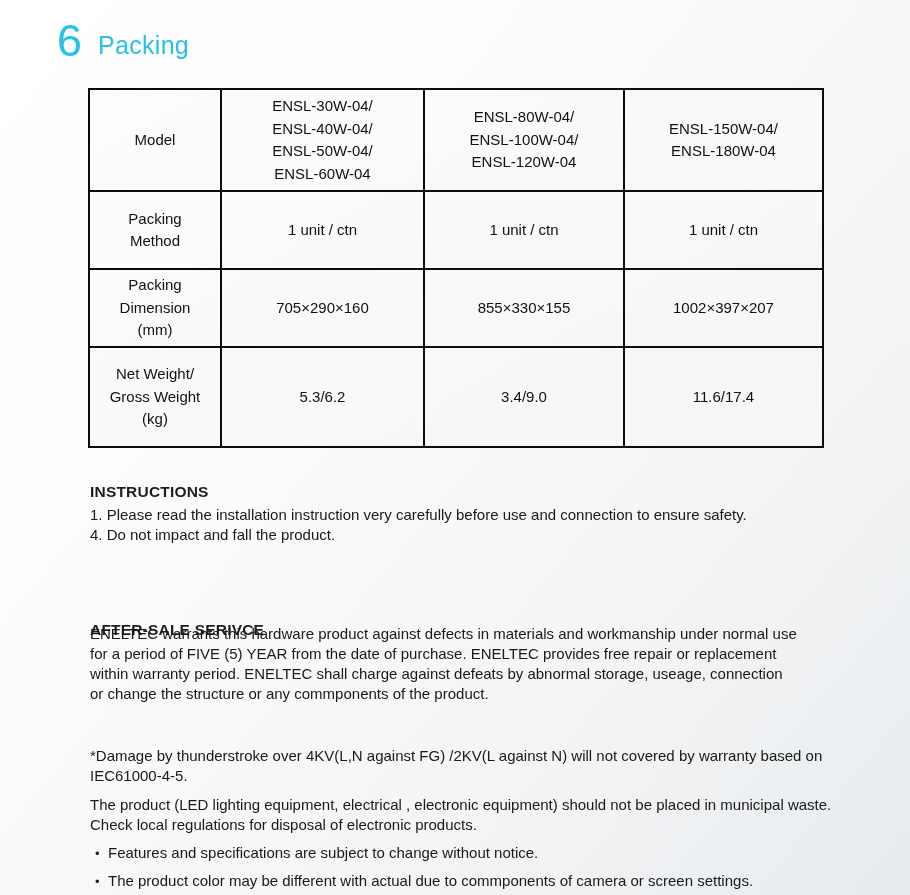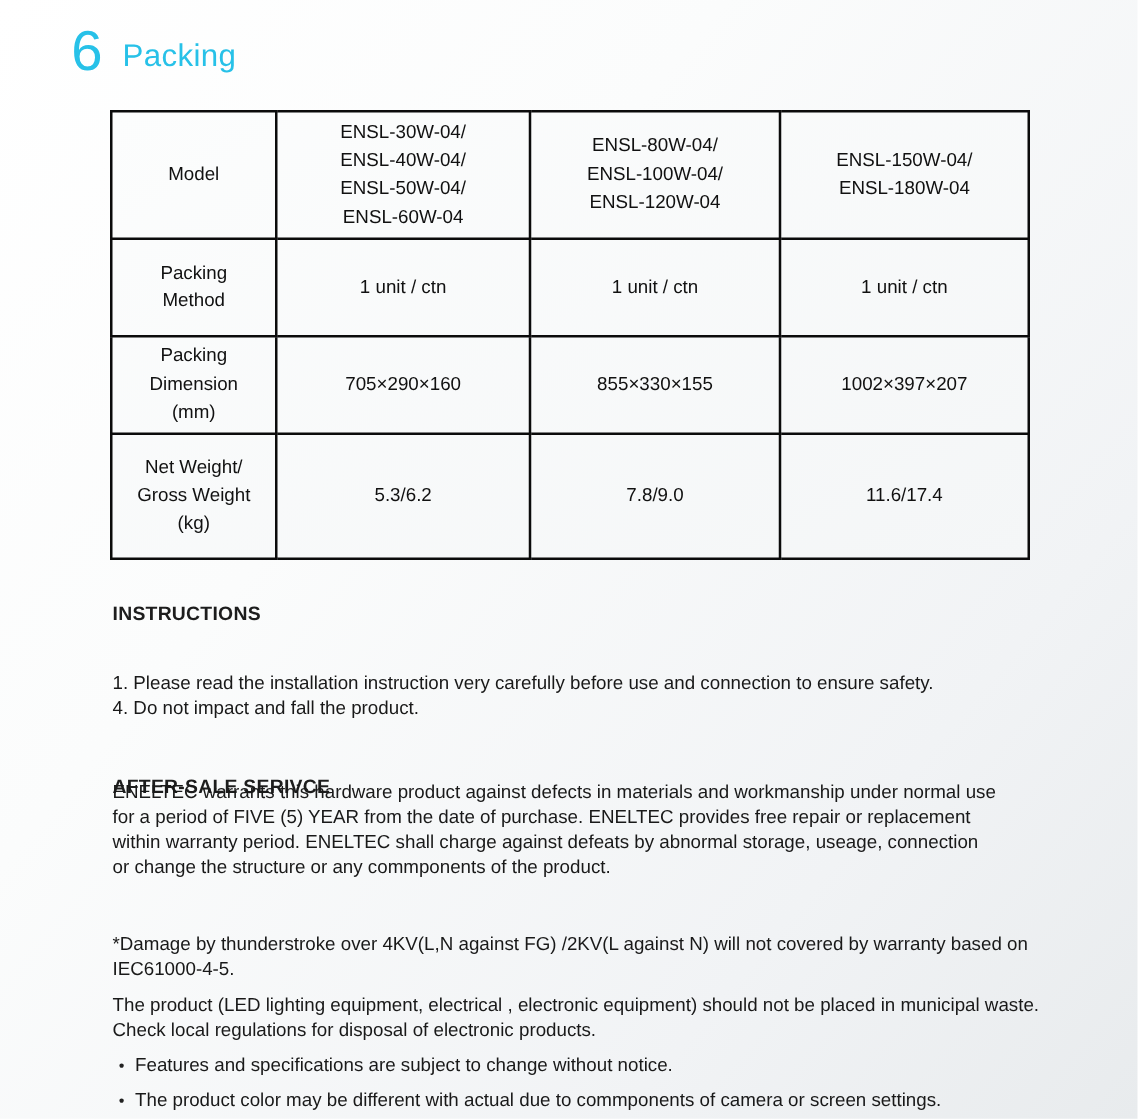--- a/index.html
+++ b/index.html
@@ -78,28 +78,28 @@
 (mm)</td>
       <td>705×290×160</td>
       <td>855×330×155</td>
       <td>1002×397×207</td>
     </tr>
     <tr style="height:100px">
       <td>Net Weight/
 Gross Weight
 (kg)</td>
       <td>5.3/6.2</td>
-      <td>7.8/9.0</td>
+      <td>3.4/9.0</td>
       <td>11.6/17.4</td>
     </tr>
   </tbody>
 </table>
 
 <div class="block block-heading" style="top:463px">INSTRUCTIONS</div>
-<div class="block" style="top:517px">
+<div class="block" style="top:485px">
   <div class="inst-item">1. Please read the installation instruction very carefully before use and connection to ensure safety.</div>
   <div class="inst-item">4. Do not impact and fall the product.</div>
 </div>
 
 <div class="block block-heading" style="top:601px">AFTER-SALE SERIVCE</div>
 <div class="block body-text" style="top:604px">ENELTEC warrants this hardware product against defects in materials and workmanship under normal use
 for a period of FIVE (5) YEAR from the date of purchase. ENELTEC provides free repair or replacement
 within warranty period. ENELTEC shall charge against defeats by abnormal storage, useage, connection
 or change the structure or any commponents of the product.</div>
 <div class="block body-text" style="top:726px">*Damage by thunderstroke over 4KV(L,N against FG) /2KV(L against N) will not covered by warranty based on

